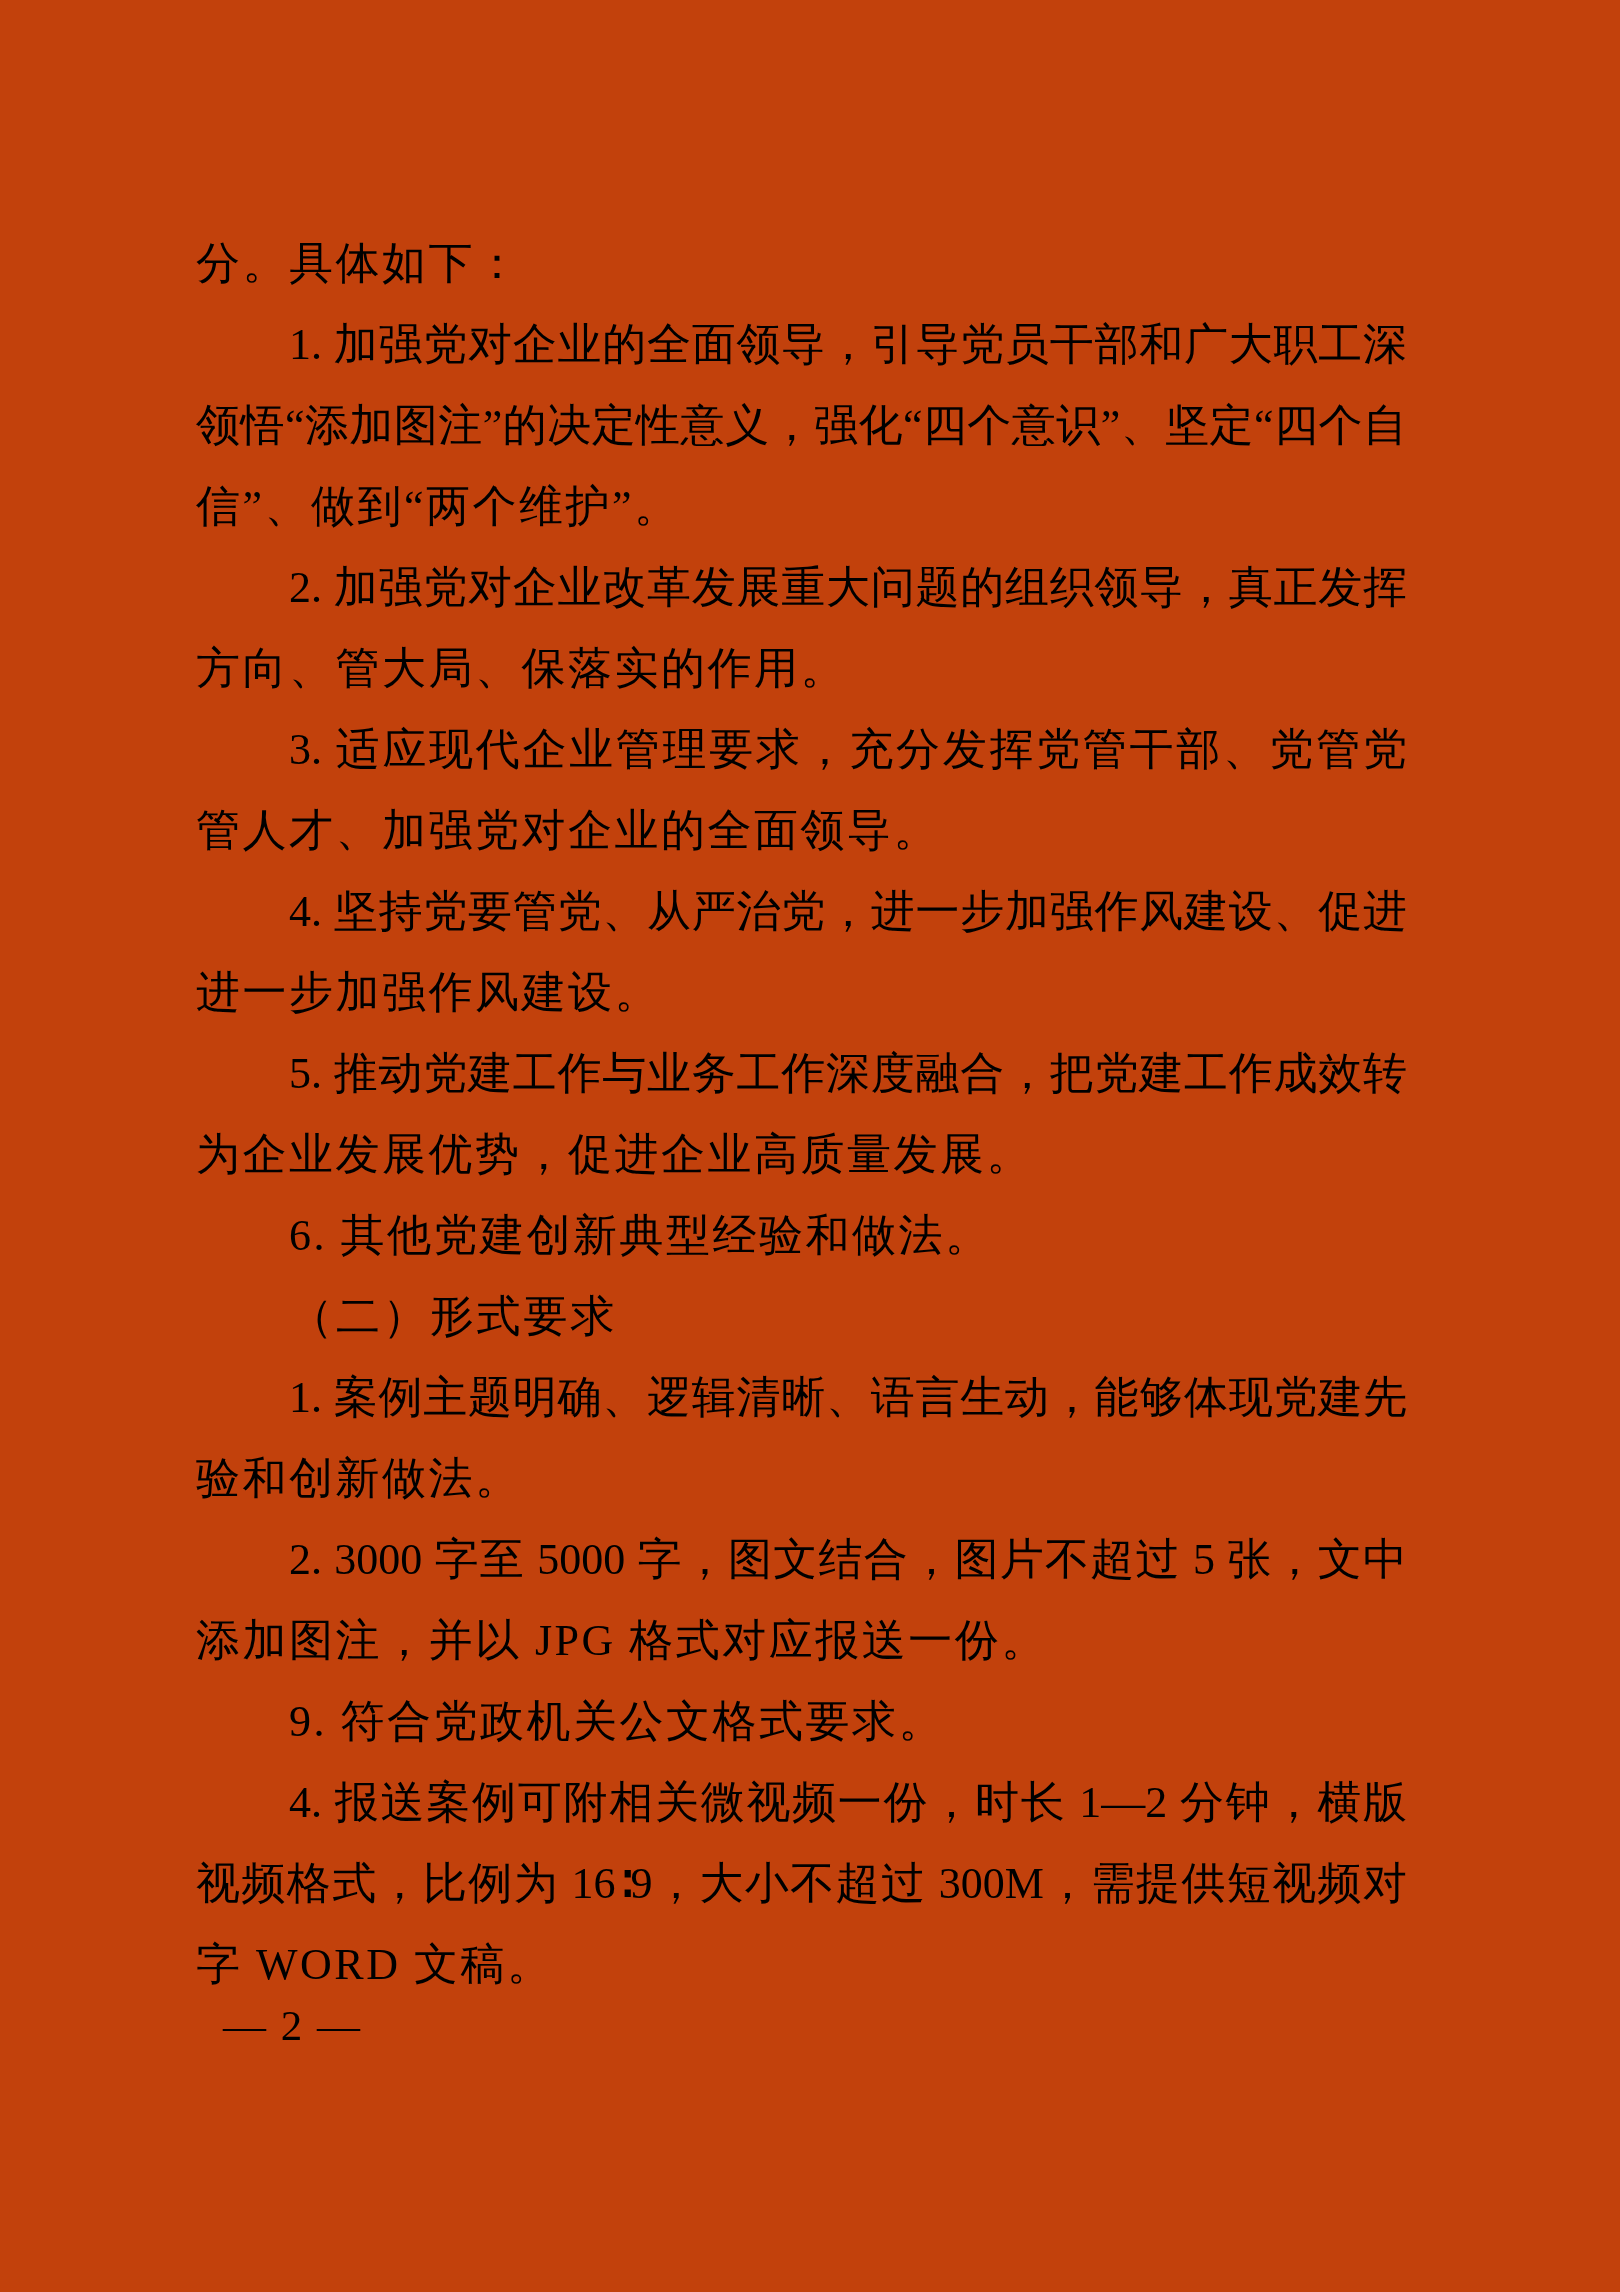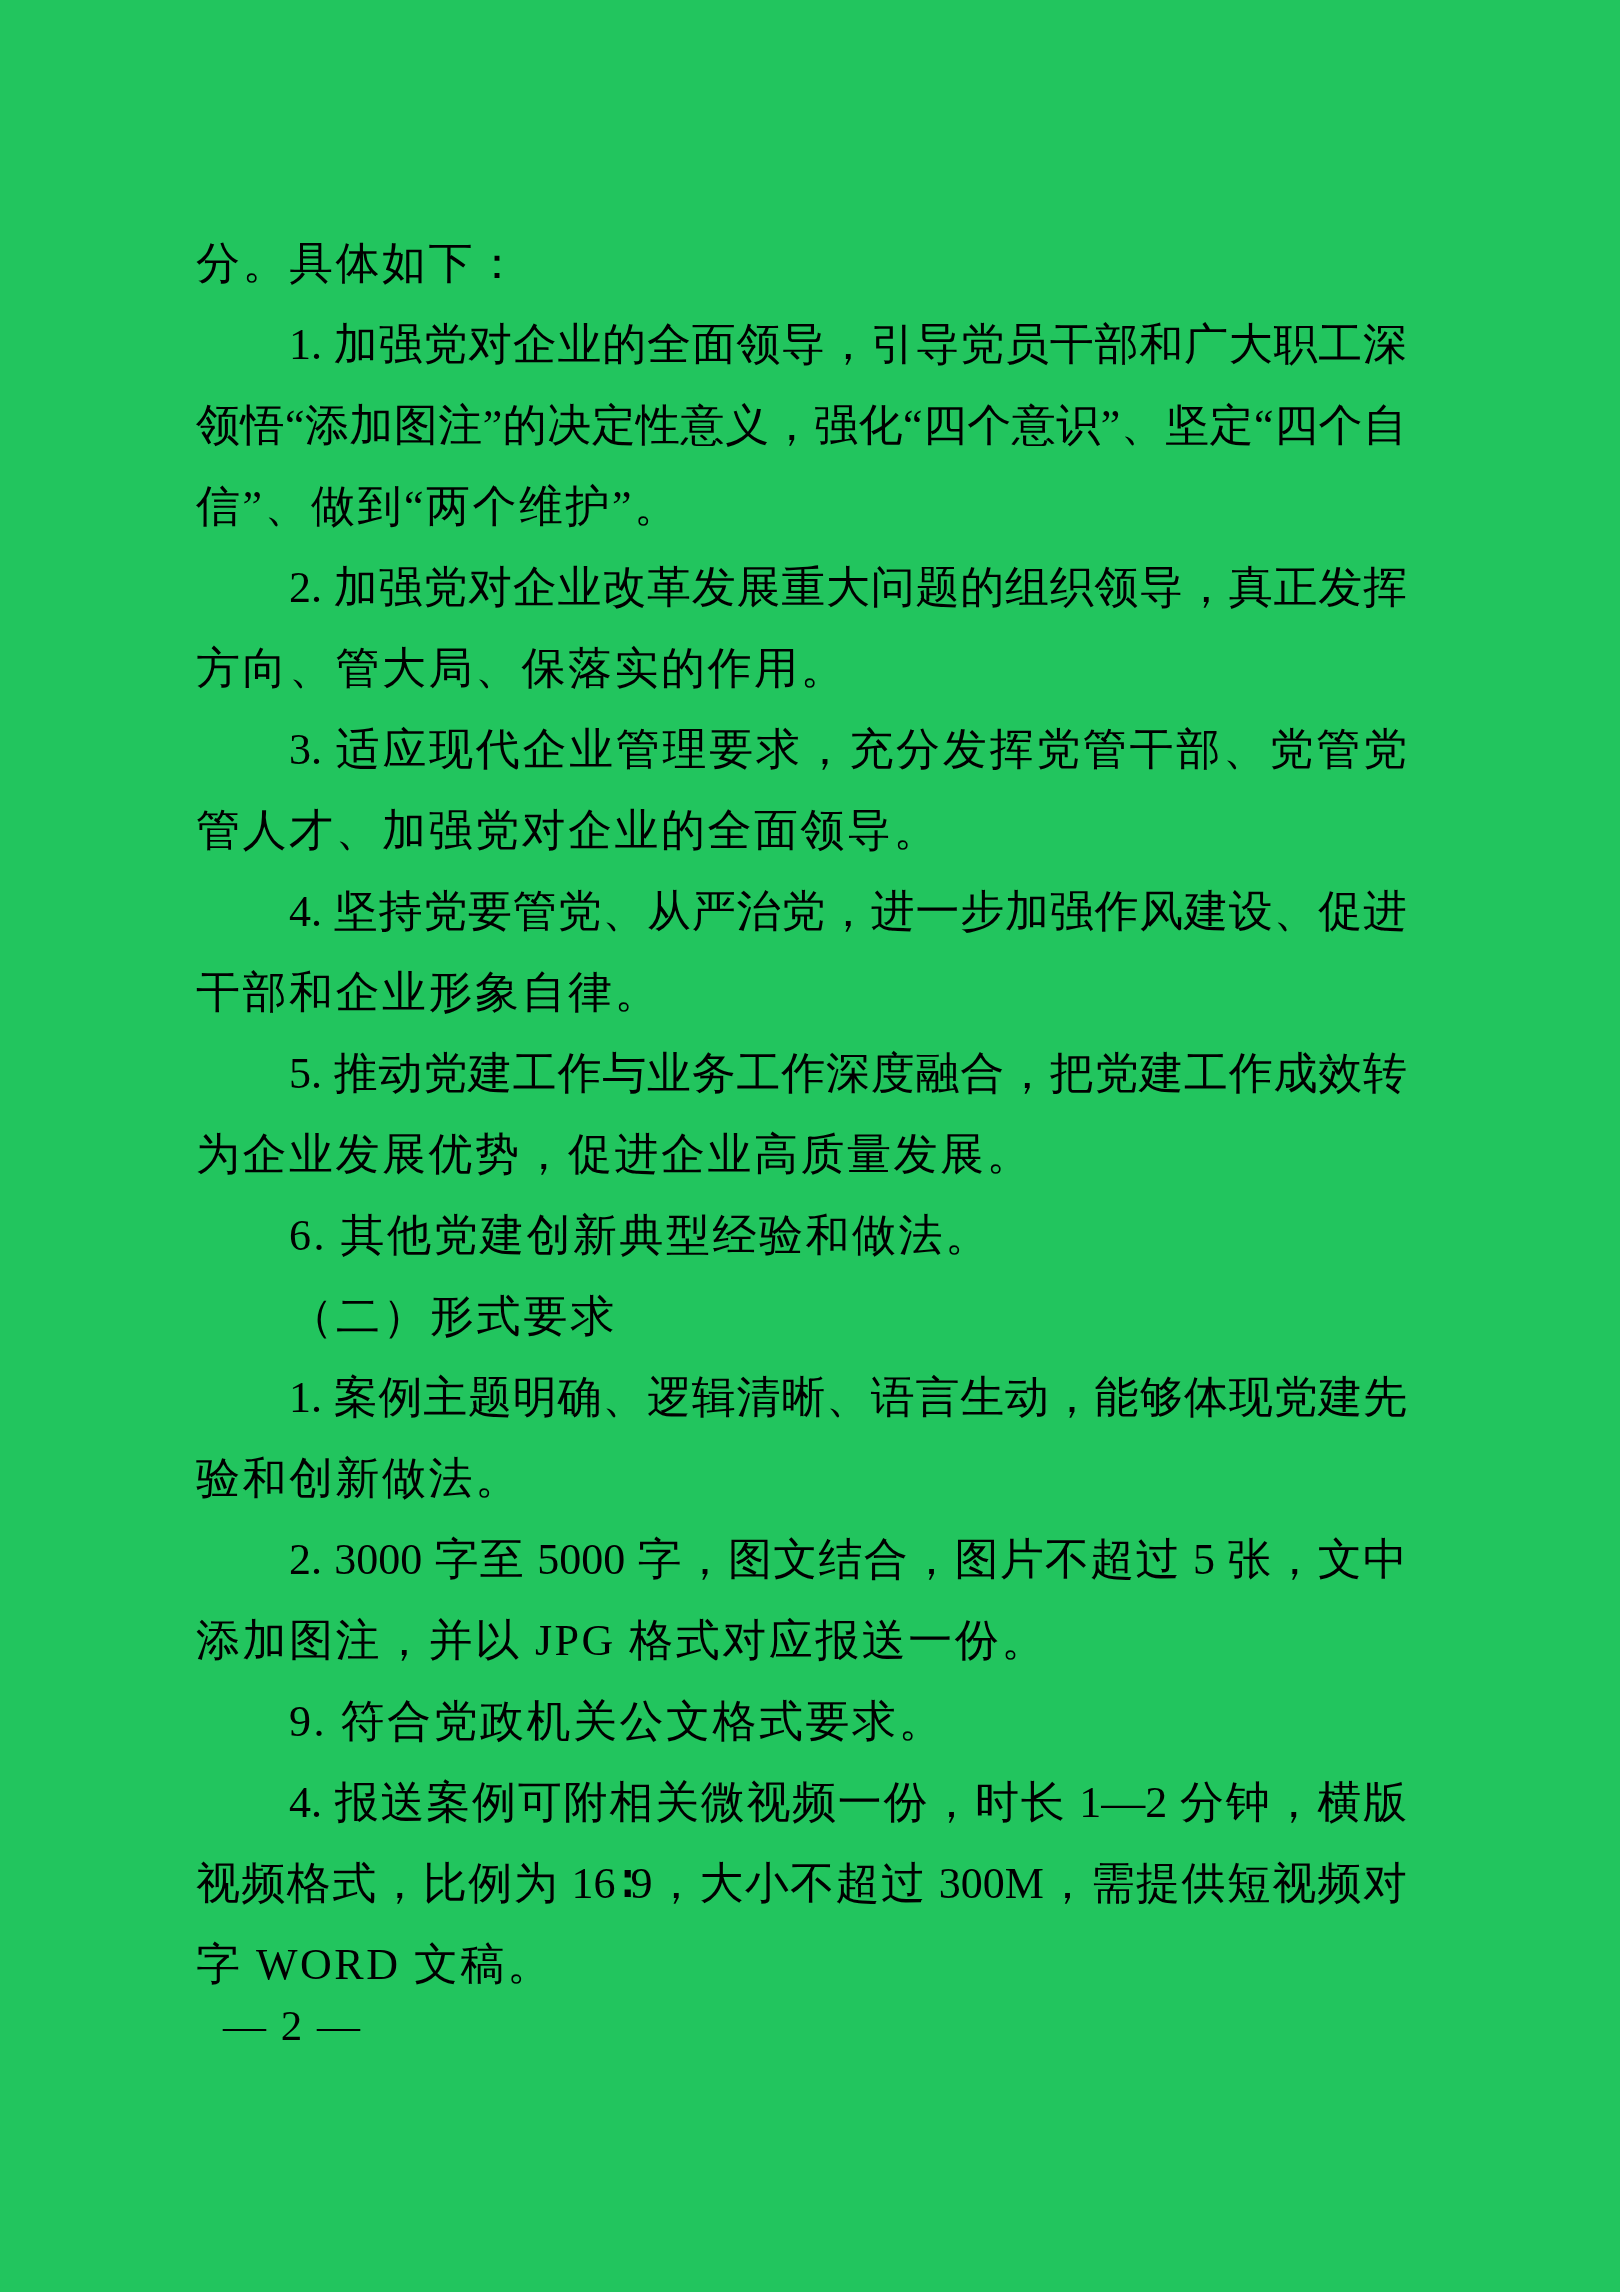--- a/index.html
+++ b/index.html
@@ -4,21 +4,21 @@
 <style>
   html, body {
     margin: 0;
     padding: 0;
     background: #ffffff;
   }
   .page {
     position: relative;
     width: 1620px;
     height: 2293px;
-    background: #22c55e;
+    background: #c2410c;
     color: #000000;
     font-family: "Liberation Serif", "DejaVu Serif", serif;
     overflow: hidden;
   }
   .text-block {
     position: absolute;
     left: 196px;
     top: 223px;
     width: 1211px;
   }
@@ -59,21 +59,21 @@
   <div class="text-block">
     <div class="line">分。具体如下：</div>
     <div class="line indent justify">1. 加强党对企业的全面领导，引导党员干部和广大职工深刻</div>
     <div class="line justify">领悟“添加图注”的决定性意义，强化“四个意识”、坚定“四个自</div>
     <div class="line">信”、做到“两个维护”。</div>
     <div class="line indent justify">2. 加强党对企业改革发展重大问题的组织领导，真正发挥把</div>
     <div class="line">方向、管大局、保落实的作用。</div>
     <div class="line indent justify">3. 适应现代企业管理要求，充分发挥党管干部、党管党员、党</div>
     <div class="line">管人才、加强党对企业的全面领导。</div>
     <div class="line indent justify">4. 坚持党要管党、从严治党，进一步加强作风建设、促进领导</div>
-    <div class="line">干部和企业形象自律。</div>
+    <div class="line">进一步加强作风建设。</div>
     <div class="line indent justify">5. 推动党建工作与业务工作深度融合，把党建工作成效转化</div>
     <div class="line">为企业发展优势，促进企业高质量发展。</div>
     <div class="line indent">6. 其他党建创新典型经验和做法。</div>
     <div class="line indent heading">（二）形式要求</div>
     <div class="line indent justify">1. 案例主题明确、逻辑清晰、语言生动，能够体现党建先进经</div>
     <div class="line">验和创新做法。</div>
     <div class="line indent justify">2. 3000 字至 5000 字，图文结合，图片不超过 5 张，文中图片需</div>
     <div class="line">添加图注，并以 JPG 格式对应报送一份。</div>
     <div class="line indent">9. 符合党政机关公文格式要求。</div>
     <div class="line indent justify">4. 报送案例可附相关微视频一份，时长 1—2 分钟，横版 MP4</div>

